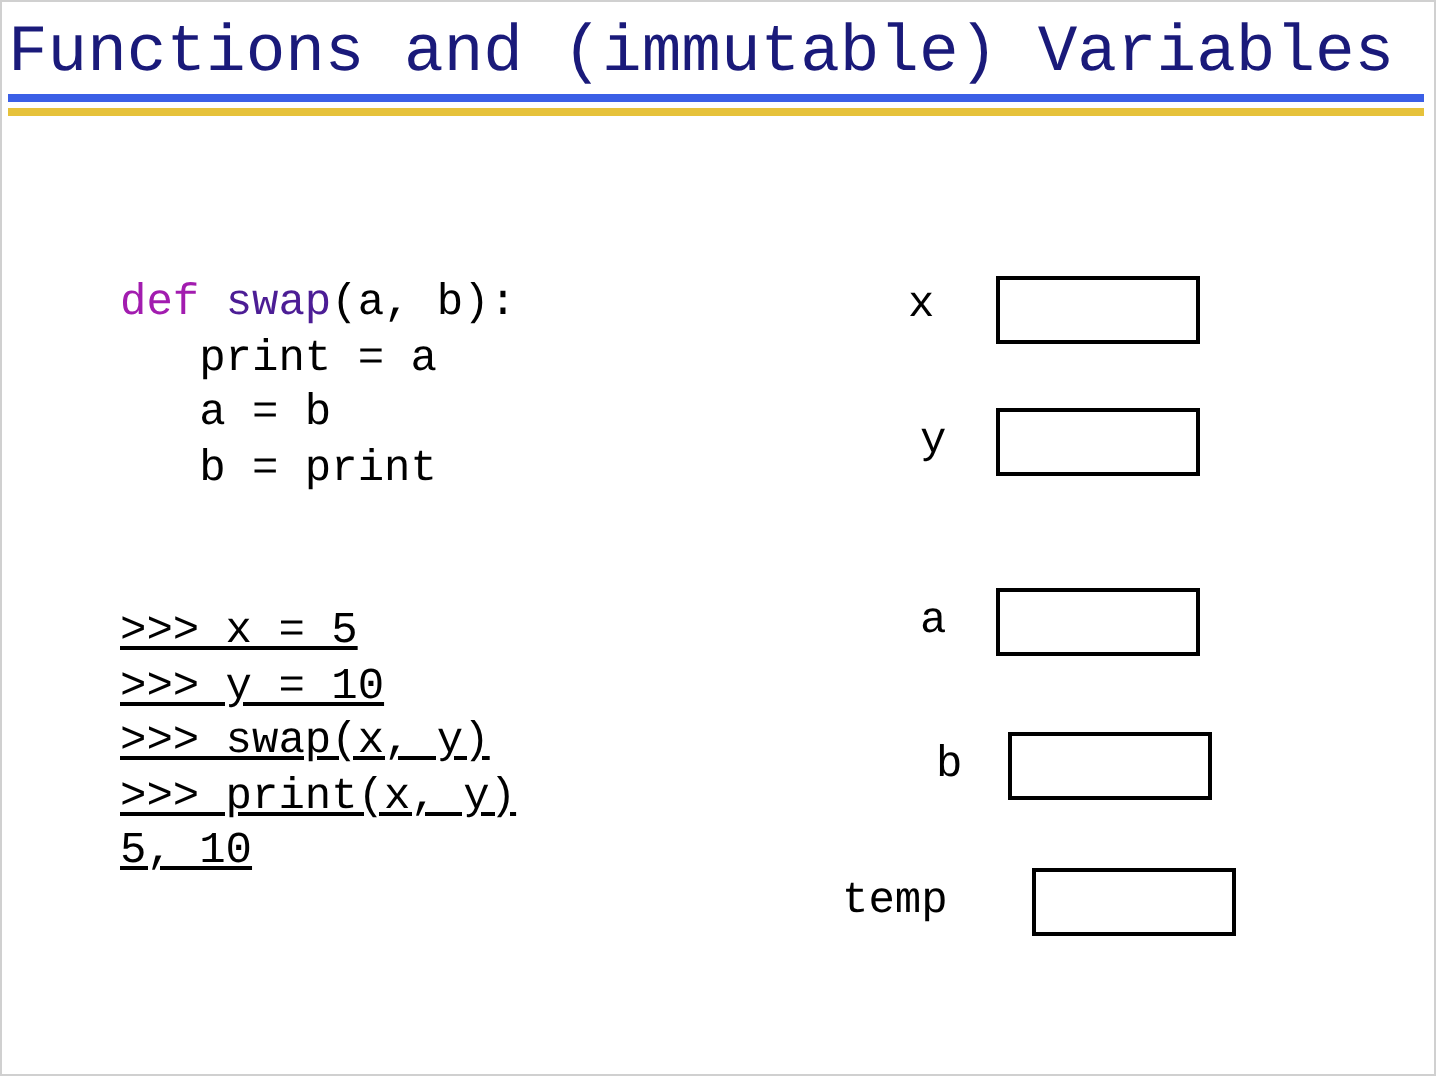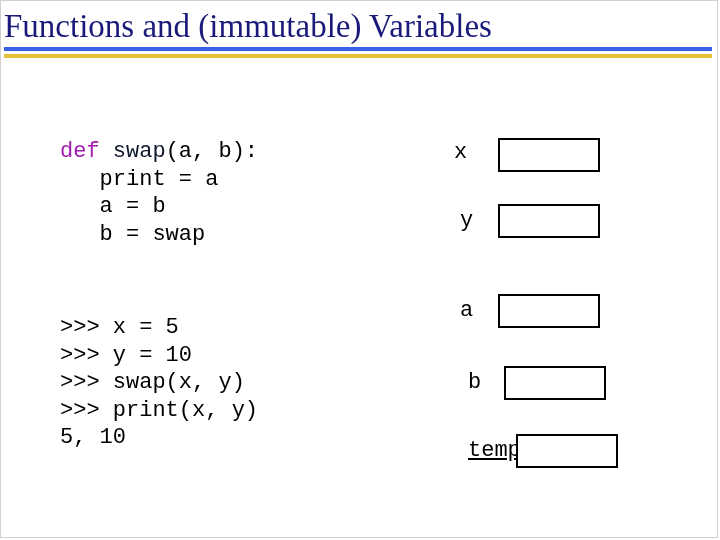--- a/index.html
+++ b/index.html
@@ -5,21 +5,21 @@
   body {
     margin: 0;
     padding: 0;
     width: 720px;
     height: 540px;
     background: #fff;
     font-family: Verdana, Arial, sans-serif;
     position: relative;
   }
   .title {
-    font-family: Liberation Serif, serif;
+    font-family: Liberation Mono, monospace;
     font-size: 33px;
     color: #1a1a7a;
     padding: 8px 0 0 4px;
   }
   .underline-wrap {
     padding: 0 8px 0 4px;
     margin-top: 2px;
   }
   .underline1 {
     height: 4px;
@@ -36,23 +36,23 @@
   }
   .code-block {
     position: absolute;
     left: 60px;
     font-family: "Courier New", Courier, monospace;
     font-size: 22px;
     line-height: 1.25;
     white-space: pre;
   }
   .code1 { top: 0; }
-  .code2 { top: 176px; }
+  .code2 { top: 164px; text-decoration: underline; }
   .kw { color: #a21caf; }
-  .fn { color: #0f172a; }
+  .fn { color: #4c1d95; }
   .var-label {
     position: absolute;
     font-family: "Courier New", Courier, monospace;
     font-size: 22px;
     color: #000;
   }
   .var-box {
     position: absolute;
     width: 98px;
     height: 30px;
@@ -78,36 +78,36 @@
 <div class="underline-wrap">
   <div class="underline1"></div>
   <div class="underline2"></div>
 </div>
 
 <div class="content">
 
   <div class="code-block code1"><span class="kw">def</span> <span class="fn">swap</span><span>(a, b):</span>
 <span>   print = a</span>
 <span>   a = b</span>
-<span>   b = swap</span></div>
+<span>   b = print</span></div>
 
   <div class="code-block code2"><span>&gt;&gt;&gt; x = 5</span>
 <span>&gt;&gt;&gt; y = 10</span>
 <span>&gt;&gt;&gt; swap(x, y)</span>
 <span>&gt;&gt;&gt; print(x, y)</span>
 <span>5, 10</span></div>
 
   <div class="var-label" style="left:454px; top:2px;">x</div>
   <div class="var-box" style="left:498px; top:0px;"></div>
 
   <div class="var-label" style="left:460px; top:70px;">y</div>
   <div class="var-box" style="left:498px; top:66px;"></div>
 
   <div class="var-label" style="left:460px; top:160px;">a</div>
   <div class="var-box" style="left:498px; top:156px;"></div>
 
   <div class="var-label" style="left:468px; top:232px;">b</div>
   <div class="var-box" style="left:504px; top:228px;"></div>
 
-  <div class="var-label" style="left:468px; top:300px;text-decoration:underline;">temp</div>
+  <div class="var-label" style="left:421px; top:300px;">temp</div>
   <div class="var-box" style="left:516px; top:296px;"></div>
 
 </div>
 
 </body></html>

